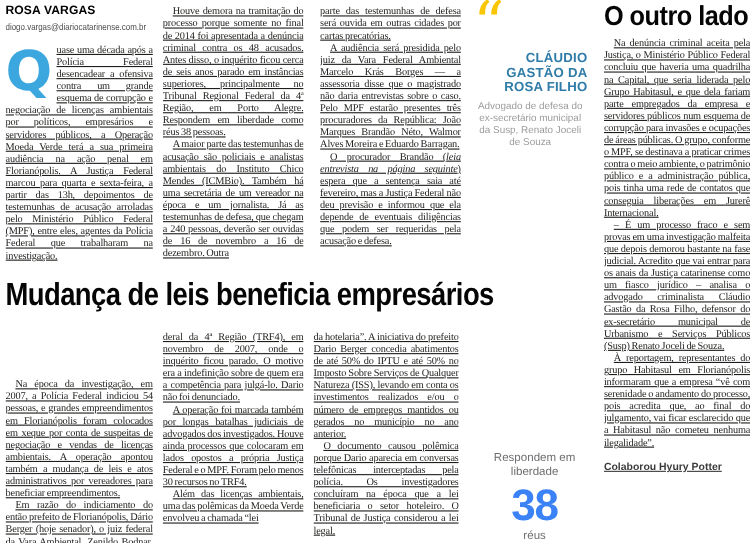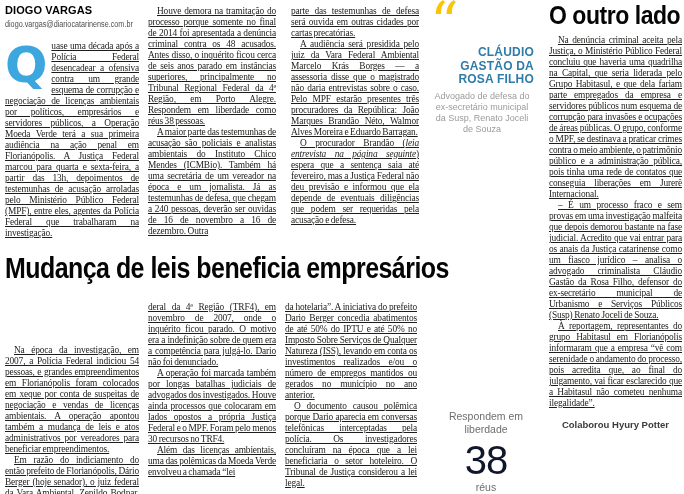--- a/index.html
+++ b/index.html
@@ -29,37 +29,37 @@
   .quote-attr{font-family:"Liberation Sans",sans-serif;font-weight:700;font-size:12px;
               line-height:13.5px;color:#2F7CA8;text-align:right;margin-top:12px;
               letter-spacing:0.2px;}
   .quote-role{font-family:"Liberation Sans",sans-serif;font-size:9px;line-height:11px;
               color:#9B9B9B;text-align:center;margin-top:4px;}
   .other-heading{font-family:"Liberation Sans",sans-serif;font-weight:700;font-size:25px;
                  line-height:26px;color:#050505;white-space:nowrap;
                  transform:scaleX(0.92);transform-origin:0 50%;letter-spacing:-0.5px;
                  margin-bottom:7px;}
   .credit{font-family:"Liberation Sans",sans-serif;font-weight:700;font-size:9.5px;
-          color:#3a3a3a;text-align:center;margin-top:10px;}
+          color:#3a3a3a;text-align:left;margin-top:10px;text-decoration:underline;}
   .stat{position:absolute;left:430px;top:410px;width:112px;text-align:center;
         font-family:"Liberation Sans",sans-serif;color:#6d6e71;}
   .stat-label{font-size:10.5px;line-height:12.5px;}
-  .stat-value{font-size:40px;line-height:40px;font-weight:400;color:#0f172a;
+  .stat-value{font-size:40px;line-height:40px;font-weight:700;color:#3b82f6;
               letter-spacing:-1px;margin-top:5px;}
   .stat-unit{font-size:10.5px;line-height:12px;margin-top:1px;text-align:center;}
   i{font-style:italic;}
 </style>
 </head>
 <body>
 
 <div class="page">
 
   <div class="col" style="left:5px;top:4px;width:134px;height:250px;">
     <div>
-      <div class="byline-author">DIOGO VARGAS</div>
+      <div class="byline-author">ROSA VARGAS</div>
       <div class="byline-email">diogo.vargas@diariocatarinense.com.br</div>
     </div>
     <div class="bodytext">
       <p class="noindent"><span class="dropcap">Q</span><span>uase uma década após a Polícia Federal desencadear a ofensiva contra um grande esquema de corrupção e negociação de licenças ambientais por políticos, empresários e servidores públicos, a Operação Moeda Verde terá a sua primeira audiência na ação penal em Florianópolis. A Justiça Federal marcou para quarta e sexta-feira, a partir das 13h, depoimentos de testemunhas de acusação arroladas pelo Ministério Público Federal (MPF), entre eles, agentes da Polícia Federal que trabalharam na investigação.</span></p>
     </div>
   </div>
 
   <div class="col bodytext" style="left:148px;top:6px;width:128px;height:248px;">
     <p>Houve demora na tramitação do processo porque somente no final de 2014 foi apresentada a denúncia criminal contra os 48 acusados. Antes disso, o inquérito ficou cerca de seis anos parado em instâncias superiores, principalmente no Tribunal Regional Federal da 4ª Região, em Porto Alegre. Respondem em liberdade como réus 38 pessoas.</p>
     <p>A maior parte das testemunhas de acusação são policiais e analistas ambientais do Instituto Chico Mendes (ICMBio). Também há uma secretária de um vereador na época e um jornalista. Já as testemunhas de defesa, que chegam a 240 pessoas, deverão ser ouvidas de 16 de novembro a 16 de dezembro. Outra</p>

